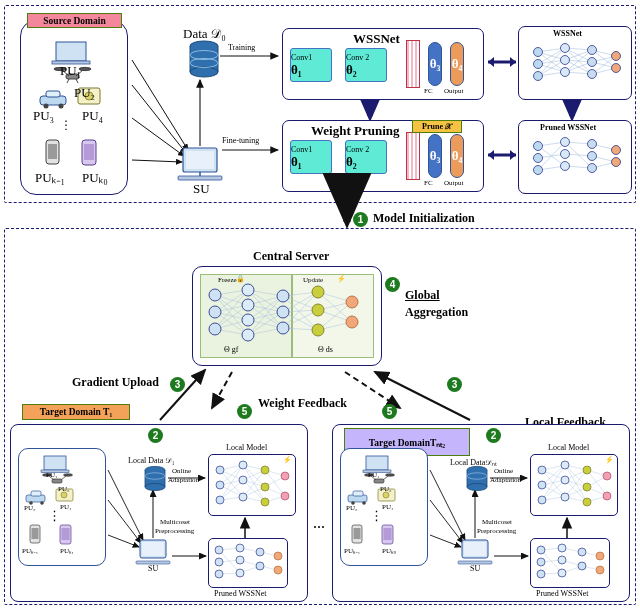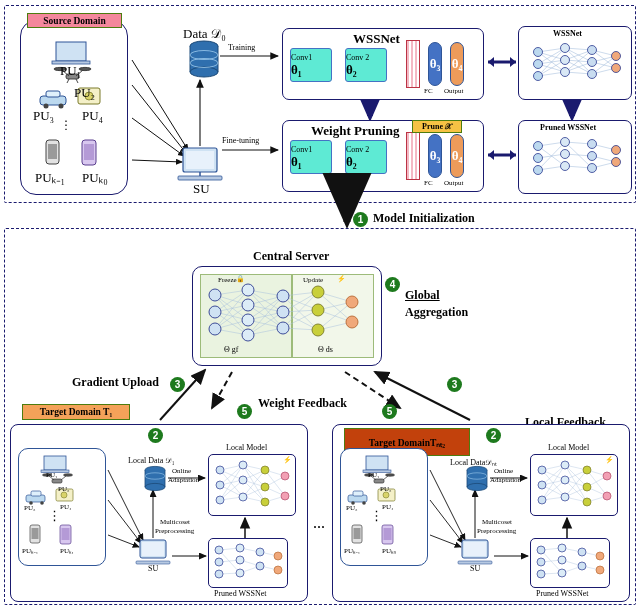--- a/index.html
+++ b/index.html
@@ -501,21 +501,21 @@
     <circle cx="260" cy="552" r="4" fill="#cfe2f3"></circle>
       <circle cx="260" cy="566" r="4" fill="#cfe2f3"></circle>
     <circle cx="278" cy="556" r="4" fill="#f0a87a" stroke="#b86a35"></circle>
       <circle cx="278" cy="570" r="4" fill="#f0a87a" stroke="#b86a35"></circle>
   </g>
 </svg>
 
 <div class="lbl txt12 bold" style="left:313px;top:520px;">···</div>
 
 <div class="box" style="left:332px;top:424px;width:298px;height:178px;border:1.5px solid #1a1a6e;border-radius:8px;background:#fff;"></div>
-<div class="tag" style="left:344px;top:428px;width:126px;height:28px;background:#c2410c;">
+<div class="tag" style="left:344px;top:428px;width:126px;height:28px;background:#c4b5fd;">
   <span>Target DomainTₙₜ₂</span>
 </div>
 <div class="circnum" style="left:486px;top:428px;">
   <span>2</span>
 </div>
 
 <div class="box" style="left:340px;top:448px;width:88px;height:118px;border:1.2px solid #2f5597;border-radius:10px;background:#fff;"></div>
 
 <svg width="640" height="609">
   <rect x="366" y="456" width="22" height="14" fill="#cfe2f3" stroke="#2f5597" stroke-width="0.8"></rect>

